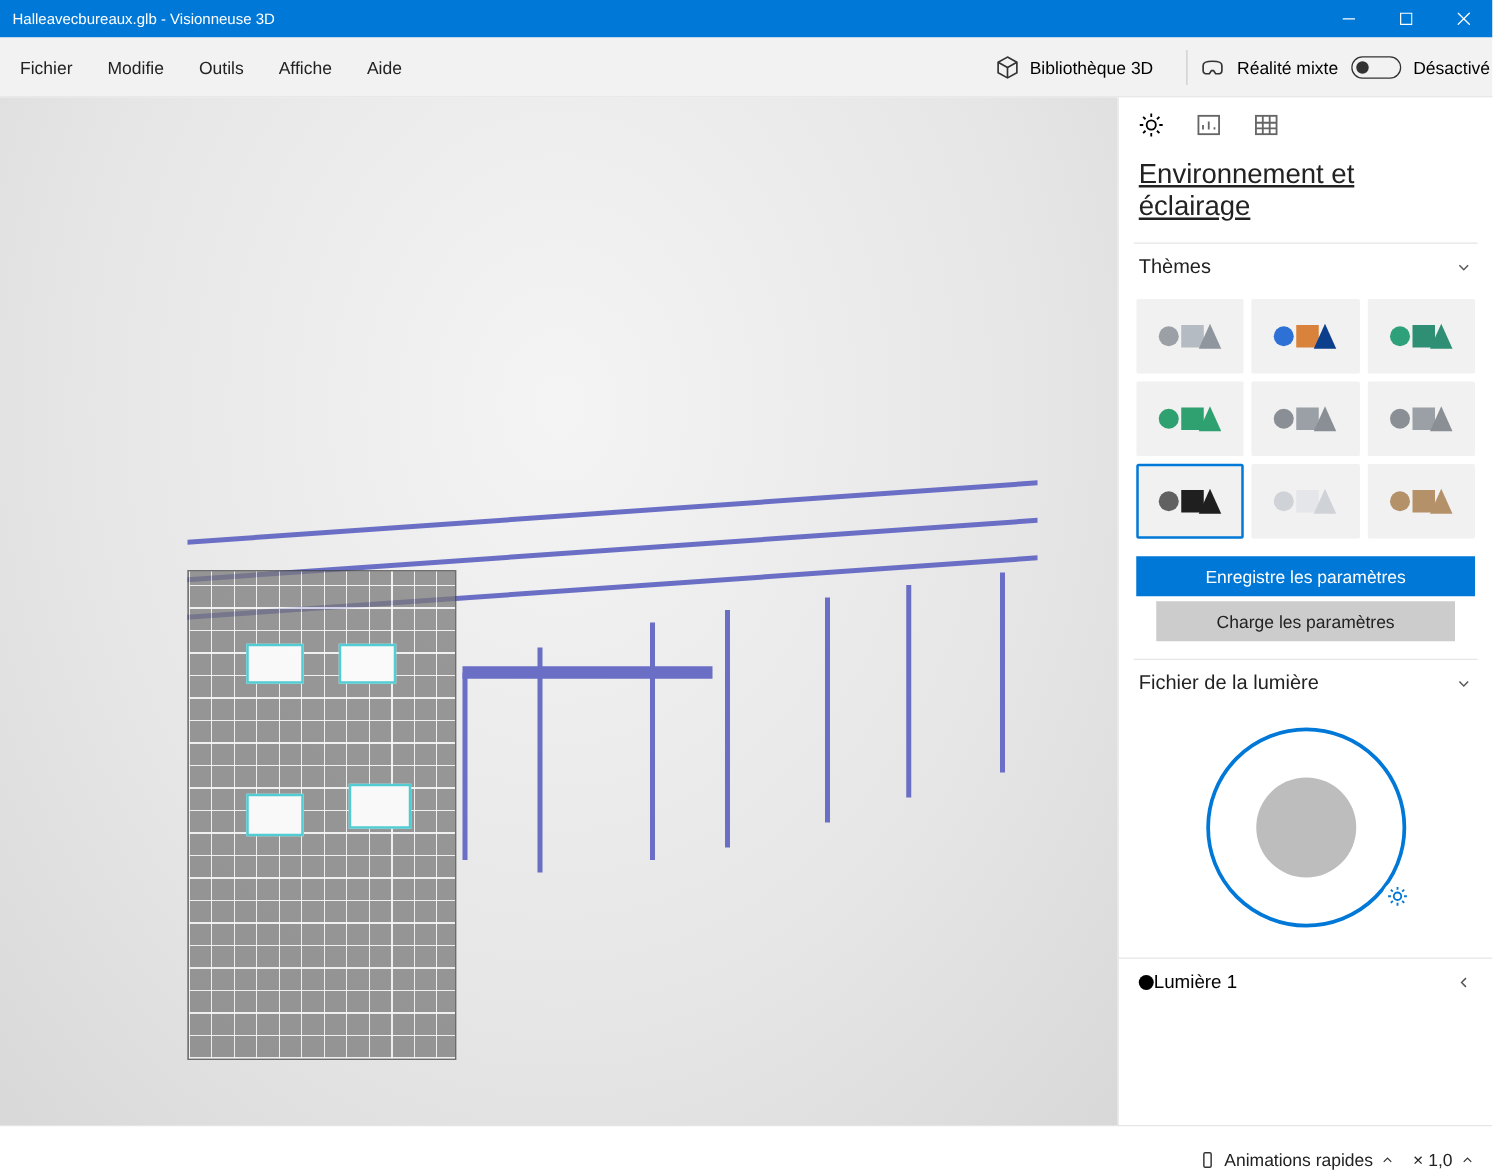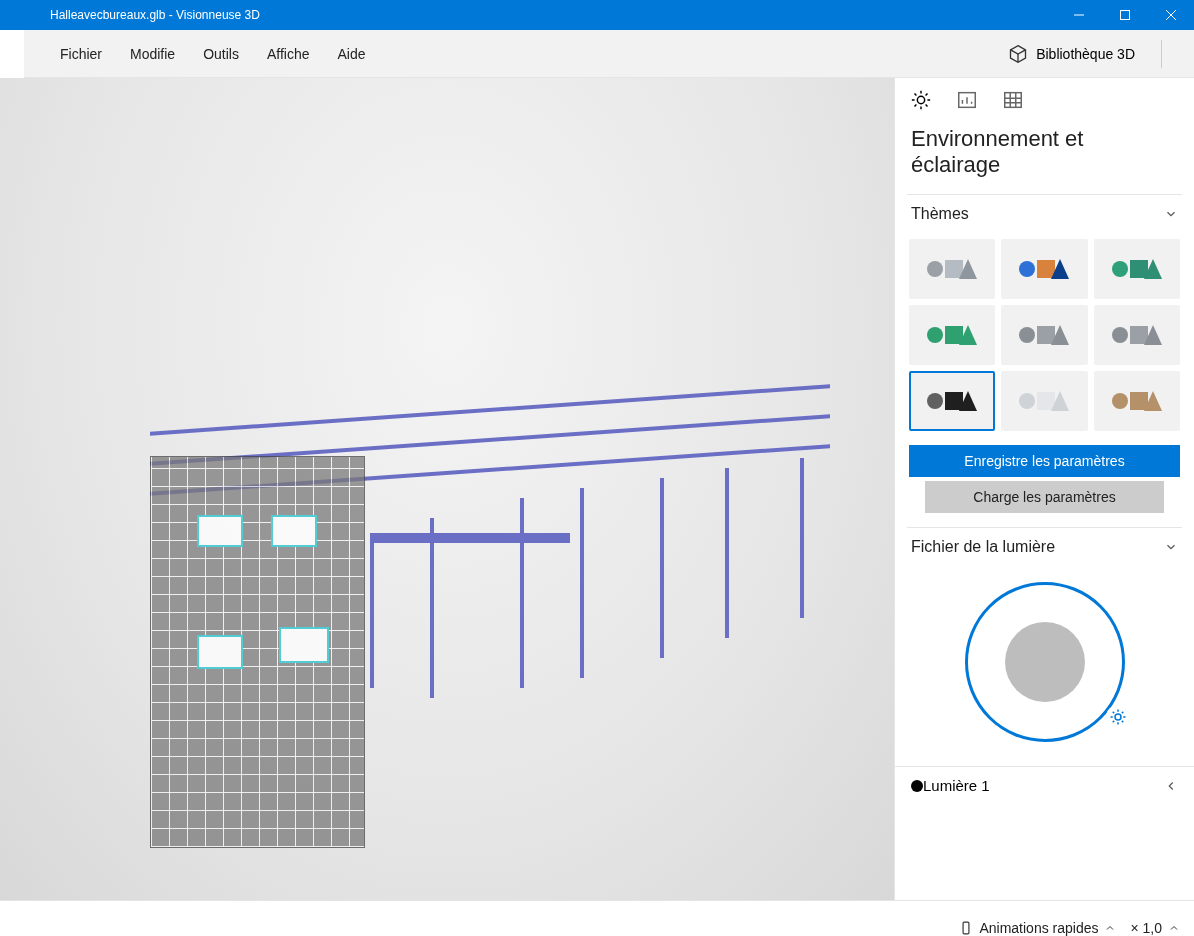--- a/index.html
+++ b/index.html
@@ -1,26 +1,26 @@
 <!DOCTYPE html>
 <html><head>
 <meta charset="utf-8">
 <style>
   * { box-sizing: border-box; margin: 0; padding: 0; font-family: "Segoe UI", Tahoma, sans-serif; }
   body { width: 1194px; height: 936px; overflow: hidden; background: #fff; display: flex; flex-direction: column; }
 
   
-  .titlebar { height: 30px; background: #0078d7; color: #fff; display: flex; align-items: center; font-size: 12px; padding-left: 40px; }
+  .titlebar { height: 30px; background: #0078d7; color: #fff; display: flex; align-items: center; font-size: 12px; }
   .titlebar .title { padding-left: 10px; flex: 1; }
   .win-controls { display: flex; height: 100%; }
   .win-btn { width: 46px; height: 100%; display: flex; align-items: center; justify-content: center; color: #fff; }
   .win-btn svg { stroke: #fff; stroke-width: 1; fill: none; }
 
   
-  .menubar { height: 48px; background: #f2f2f2; display: flex; align-items: center; padding: 0 22px; border-bottom: 1px solid #e5e5e5; margin-left: 24px; }
+  .menubar { height: 48px; background: #f2f2f2; display: flex; align-items: center; padding: 0 2px; border-bottom: 1px solid #e5e5e5; }
   .menubar .menu-item { padding: 0 14px; font-size: 14px; color: #222; cursor: default; }
   .menubar .spacer { flex: 1; }
   .menubar .lib3d { display: flex; align-items: center; gap: 8px; padding: 0 16px; font-size: 14px; }
   .menubar .divider { width: 1px; height: 28px; background: #ccc; margin: 0 10px; }
   .menubar .mixed-reality { display: flex; align-items: center; gap: 10px; font-size: 14px; }
   .toggle { width: 40px; height: 18px; border: 1px solid #333; border-radius: 10px; position: relative; }
   .toggle::after { content: ""; position: absolute; width: 10px; height: 10px; background: #333; border-radius: 50%; top: 3px; left: 3px; }
 
   
   .main { flex: 1; display: flex; min-height: 0; }
@@ -36,21 +36,21 @@
     opacity: 0.75;
     border: 1px solid #444;
   }
   .wire-opening { position: absolute; background: #fff; border: 2px solid #1fc3cb; }
 
   
   .rightpanel { width: 300px; border-left: 1px solid #e5e5e5; display: flex; flex-direction: column; background: #fff; overflow: hidden; }
   .tool-tabs { height: 44px; display: flex; align-items: center; gap: 22px; padding: 0 14px; }
   .tool-tabs .tab { width: 24px; height: 24px; display: flex; align-items: center; justify-content: center; color: #555; }
   .tool-tabs .tab.active { color: #000; }
-  .panel-title { font-size: 22px; font-weight: 400; padding: 4px 16px 16px; color: #222; }
+  .panel-title { font-size: 22px; font-weight: 400; padding: 4px 16px 16px; color: #222; text-decoration: underline; }
   .section-divider { height: 1px; background: #e5e5e5; margin: 0 12px; }
 
   .collapsible { padding: 10px 16px; display: flex; align-items: center; justify-content: space-between; font-size: 16px; color: #222; cursor: default; }
   .chev { width: 14px; height: 14px; }
 
   .themes-grid { display: grid; grid-template-columns: repeat(3, 1fr); gap: 6px; padding: 6px 14px 14px; }
   .theme-tile { height: 60px; background: #f1f1f1; border-radius: 2px; display: flex; align-items: center; justify-content: center; gap: 2px; border: 1px solid transparent; }
   .theme-tile.selected { border: 2px solid #0078d7; }
   .shape-sphere { width: 16px; height: 16px; border-radius: 50%; }
   .shape-cube { width: 18px; height: 18px; }
@@ -107,20 +107,28 @@
   <div class="spacer"></div>
   <div class="lib3d">
     <svg width="20" height="20" viewBox="0 0 24 24" fill="none" stroke="#333" stroke-width="1.6">
       <path d="M12 2 L21 7 L21 17 L12 22 L3 17 L3 7 Z"></path>
         <path d="M3 7 L12 12 L21 7"></path>
         <path d="M12 12 L12 22"></path>
     </svg>
     <span>Bibliothèque 3D</span>
   </div>
   <div class="divider"></div>
+  <div class="mixed-reality">
+    <svg width="20" height="20" viewBox="0 0 24 24" fill="none" stroke="#333" stroke-width="1.6">
+      <path d="M3 10 Q3 6 12 6 Q21 6 21 10 L21 15 Q21 18 17 18 L15 18 L13 15 L11 15 L9 18 L7 18 Q3 18 3 15 Z"></path>
+    </svg>
+    <span>Réalité mixte</span>
+    <div class="toggle"></div>
+    <span>Désactivé</span>
+  </div>
 </div>
 
 <div class="main">
 
   <div class="viewport">
 
     <div class="frame-line" style="left:370px; top:460px; width:4px; height:150px;"></div>
     <div class="frame-line" style="left:430px; top:440px; width:4px; height:180px;"></div>
     <div class="frame-line" style="left:520px; top:420px; width:4px; height:190px;"></div>
     <div class="frame-line" style="left:580px; top:410px; width:4px; height:190px;"></div>

